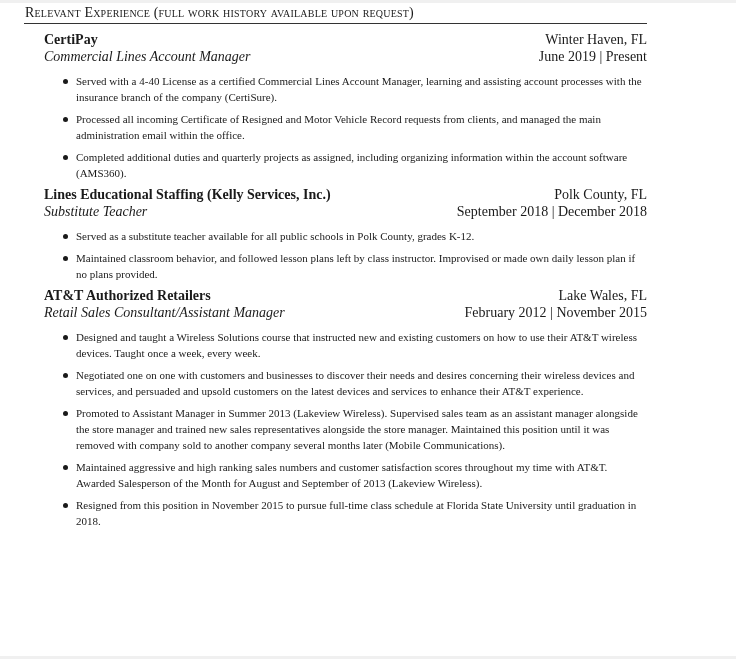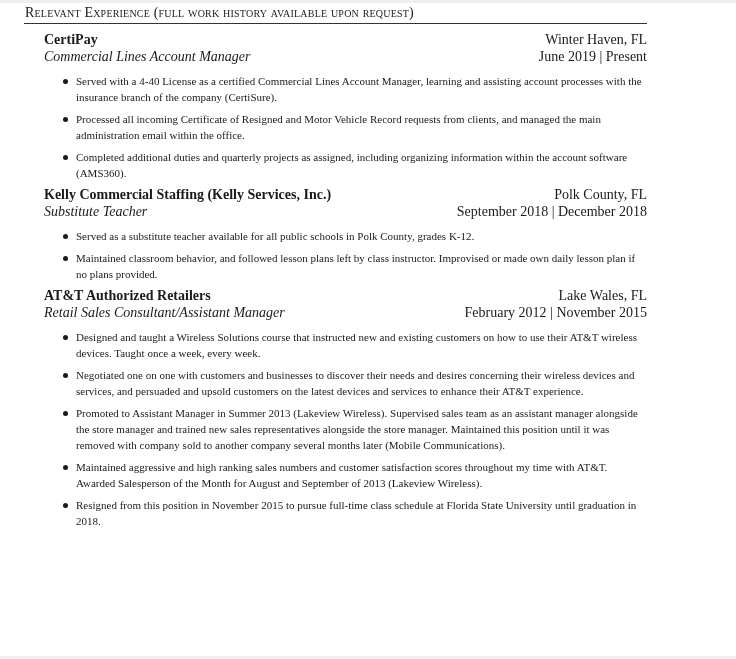--- a/index.html
+++ b/index.html
@@ -72,21 +72,21 @@
       <span class="dates">June 2019 | Present</span>
     </div>
     <ul class="bullets">
           <li>Served with a 4-40 License as a certified Commercial Lines Account Manager, learning and assisting account processes with the insurance branch of the company (CertiSure).</li>
           <li>Processed all incoming Certificate of Resigned and Motor Vehicle Record requests from clients, and managed the main administration email within the office.</li>
           <li>Completed additional duties and quarterly projects as assigned, including organizing information within the account software (AMS360).</li>
         </ul>
   </div>
       <div class="job" style="margin-top: 2px;">
     <div class="job-head">
-      <span class="company">Kelly Commercial Staffing (Kelly Services, Inc.)</span>
+      <span class="company">Lines Educational Staffing (Kelly Services, Inc.)</span>
       <span class="location">Polk County, FL</span>
     </div>
     <div class="job-head">
       <span class="role">Substitute Teacher</span>
       <span class="dates">September 2018 | December 2018</span>
     </div>
     <ul class="bullets">
           <li>Served as a substitute teacher available for all public schools in Polk County, grades K-12.</li>
           <li>Maintained classroom behavior, and followed lesson plans left by class instructor. Improvised or made own daily lesson plan if no plans provided.</li>
         </ul>

